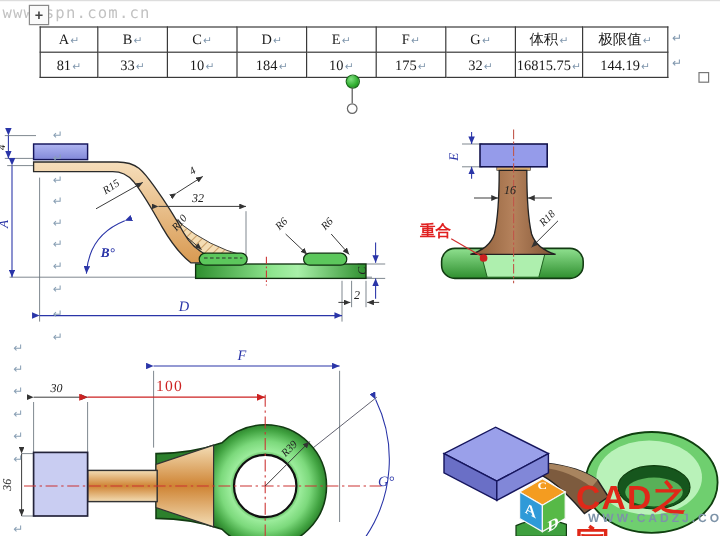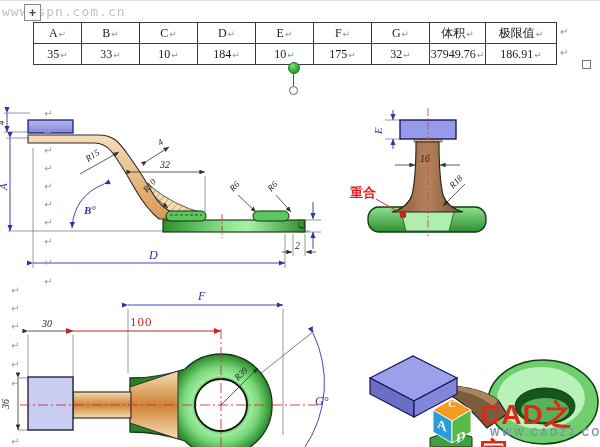--- a/index.html
+++ b/index.html
@@ -62,29 +62,29 @@
     <td><span>B</span><span class="pmark">↵</span></td>
     <td><span>C</span><span class="pmark">↵</span></td>
     <td><span>D</span><span class="pmark">↵</span></td>
     <td><span>E</span><span class="pmark">↵</span></td>
     <td><span>F</span><span class="pmark">↵</span></td>
     <td><span>G</span><span class="pmark">↵</span></td>
     <td><span>体积</span><span class="pmark">↵</span></td>
     <td><span>极限值</span><span class="pmark">↵</span></td>
   </tr>
   <tr>
-    <td><span>35</span><span class="pmark">↵</span></td>
+    <td><span>81</span><span class="pmark">↵</span></td>
     <td><span>33</span><span class="pmark">↵</span></td>
     <td><span>10</span><span class="pmark">↵</span></td>
     <td><span>184</span><span class="pmark">↵</span></td>
     <td><span>10</span><span class="pmark">↵</span></td>
     <td><span>175</span><span class="pmark">↵</span></td>
     <td><span>32</span><span class="pmark">↵</span></td>
-    <td><span>37949.76</span><span class="pmark">↵</span></td>
-    <td><span>186.91</span><span class="pmark">↵</span></td>
+    <td><span>16815.75</span><span class="pmark">↵</span></td>
+    <td><span>144.19</span><span class="pmark">↵</span></td>
   </tr>
 </tbody>
   </table>
 <span class="rowend" style="top:26px">↵</span>
 <span class="rowend" style="top:47px">↵</span>
 <div class="resize-handle"></div>
 
 <div class="rot-green"></div>
 <div class="rot-stem"></div>
 <div class="rot-open"></div>

